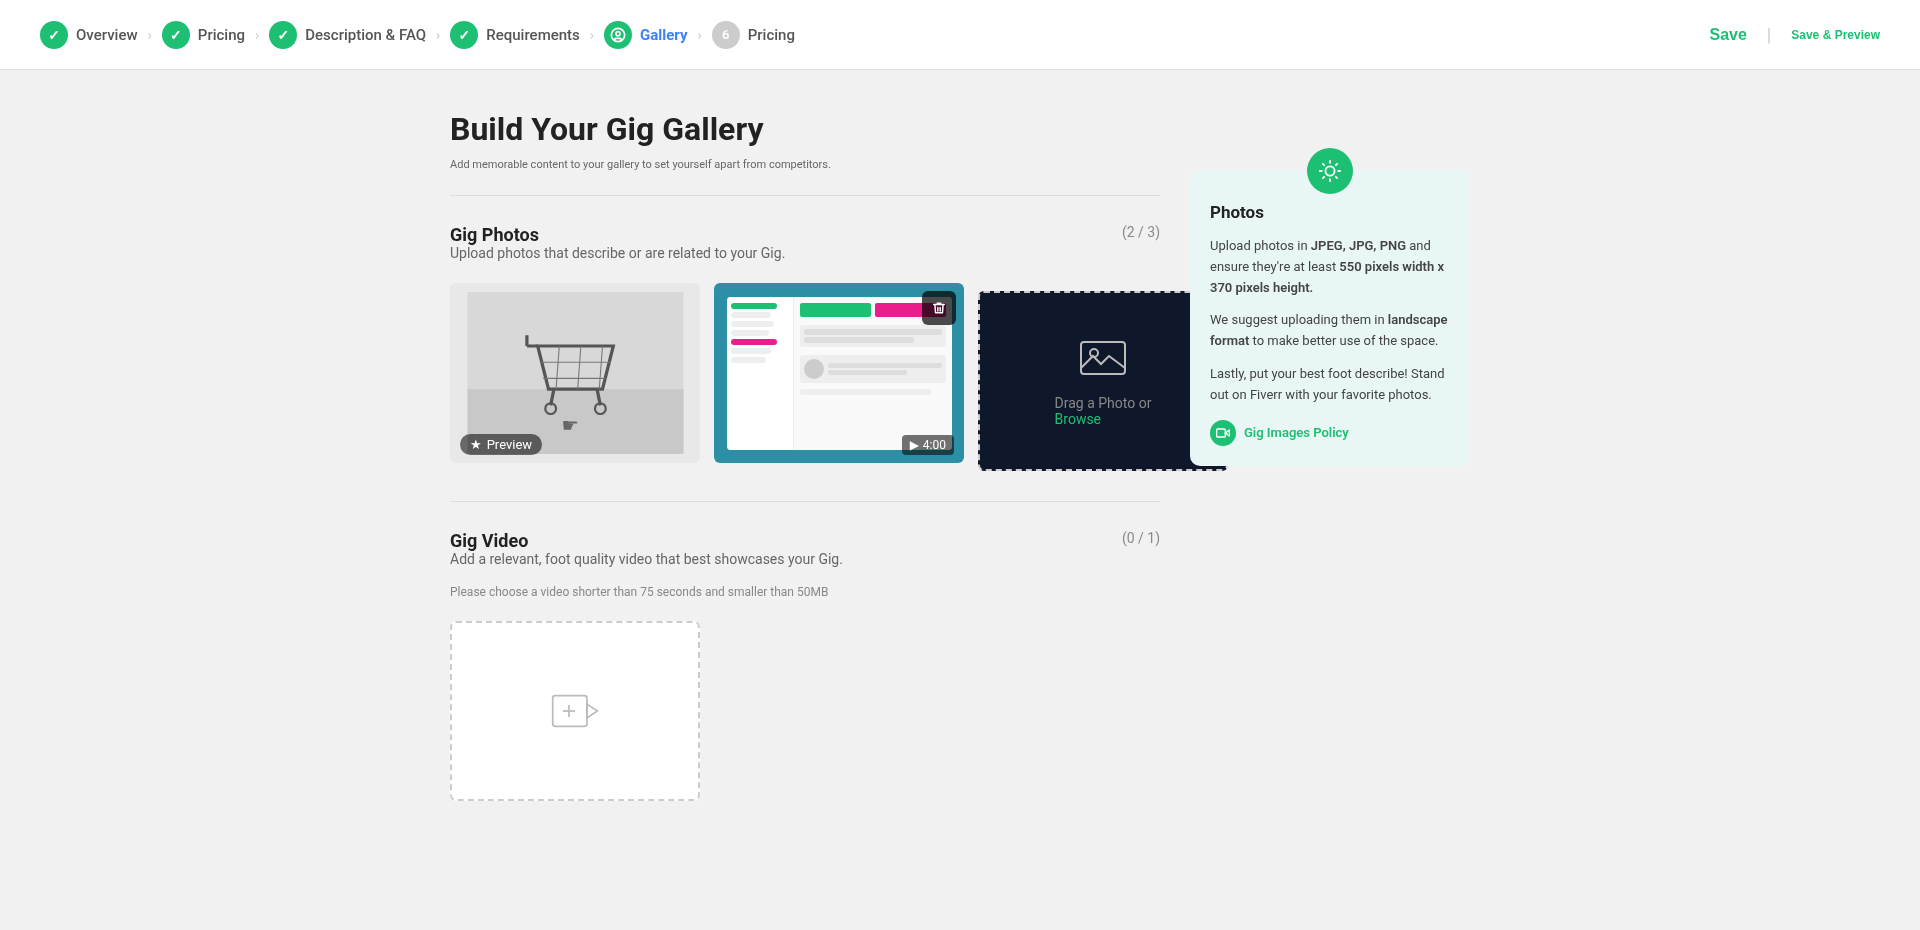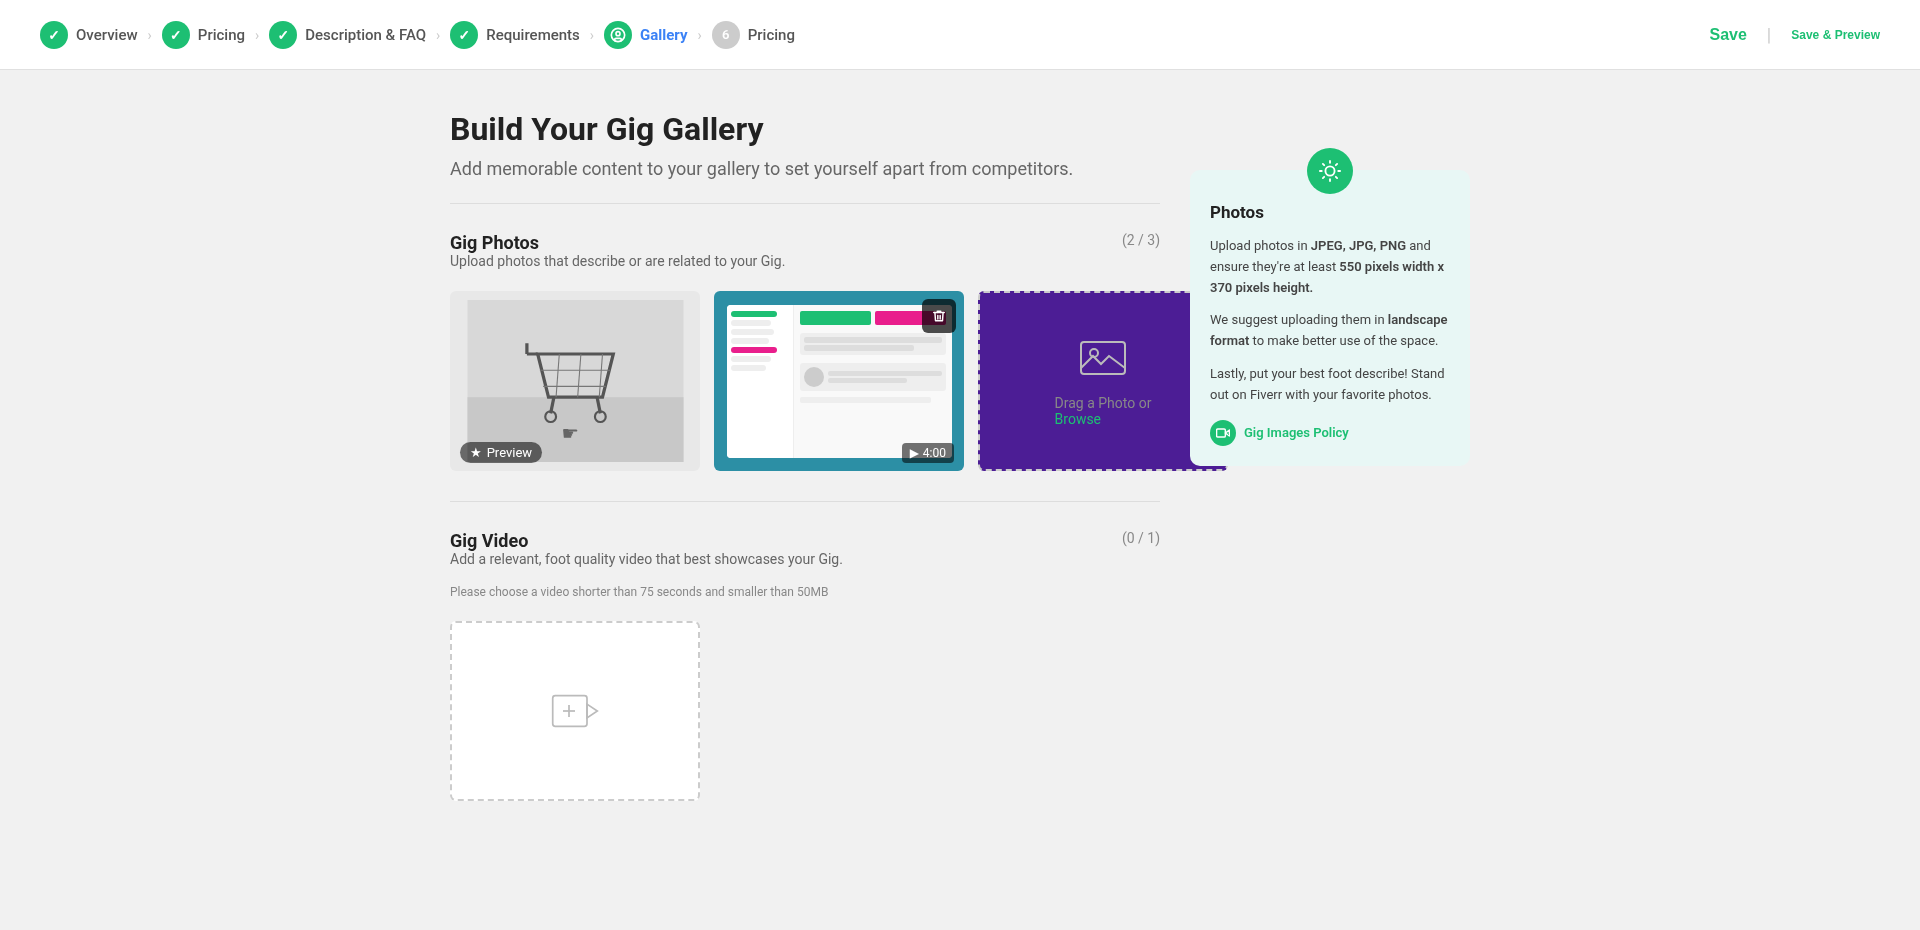--- a/index.html
+++ b/index.html
@@ -112,21 +112,21 @@
       flex-shrink: 0;
     }
 
     .page-title {
       font-size: 32px;
       font-weight: 700;
       color: #222;
       margin-bottom: 10px;
     }
     .page-subtitle {
-      font-size: 18px;
+      font-size: 11px;
       color: #666;
       margin-bottom: 24px;
     }
     .section-divider {
       border: none;
       border-top: 1px solid #ddd;
       margin-bottom: 28px;
     }
 
     
@@ -226,21 +226,22 @@
       width: 250px;
       height: 180px;
       border: 2px dashed #ccc;
       border-radius: 6px;
       display: flex;
       flex-direction: column;
       align-items: center;
       justify-content: center;
       cursor: pointer;
       flex-shrink: 0;
-      background: #4c1d95;
+      background: #0f172a;
+      margin-top: 8px;
     }
     .upload-icon {
       font-size: 36px;
       color: #bbb;
       margin-bottom: 10px;
     }
     .upload-text {
       font-size: 14px;
       color: #888;
     }

